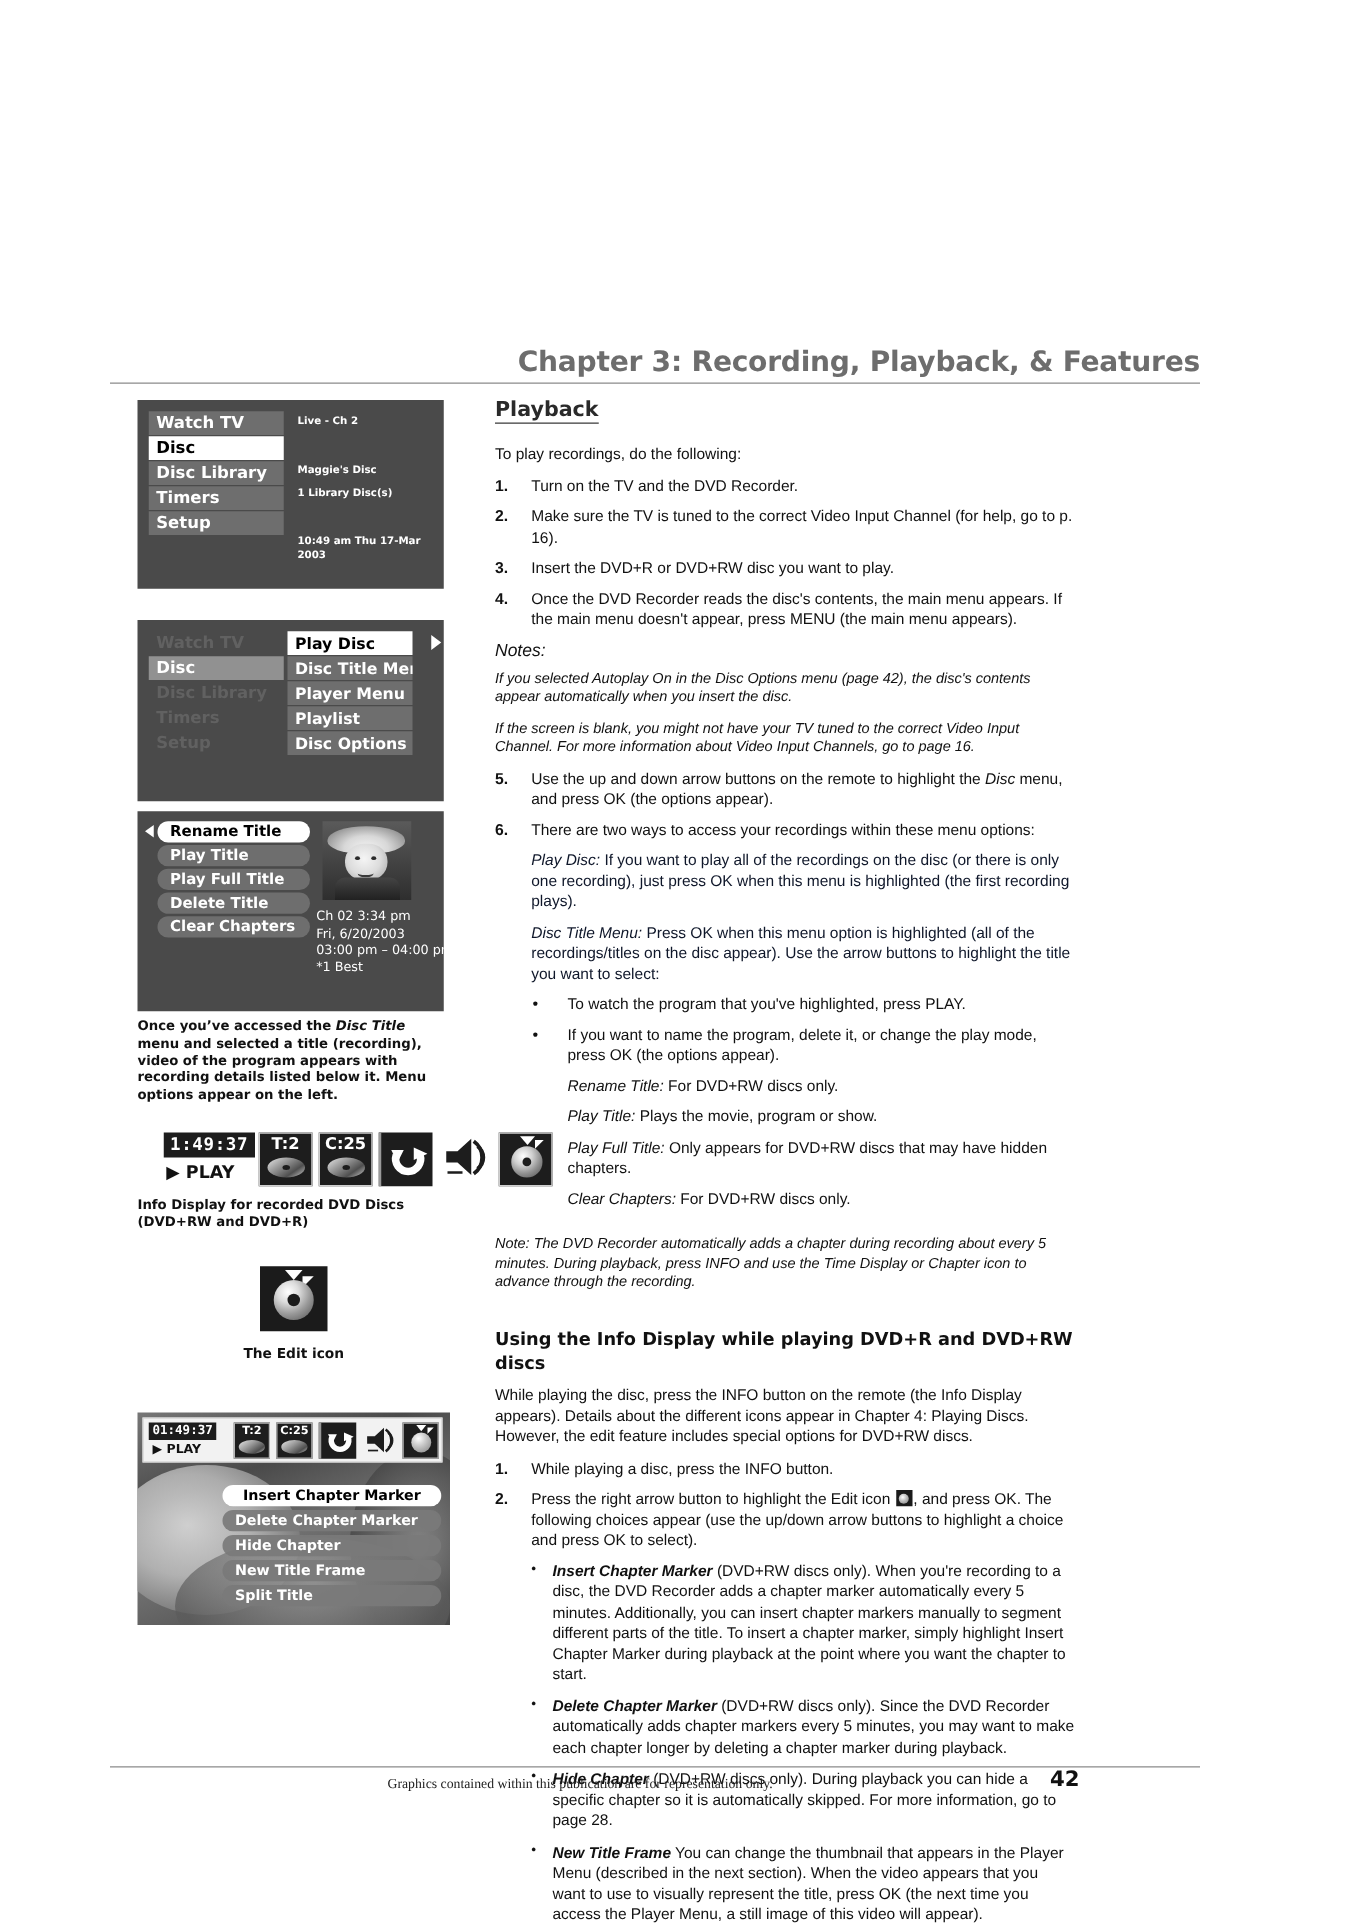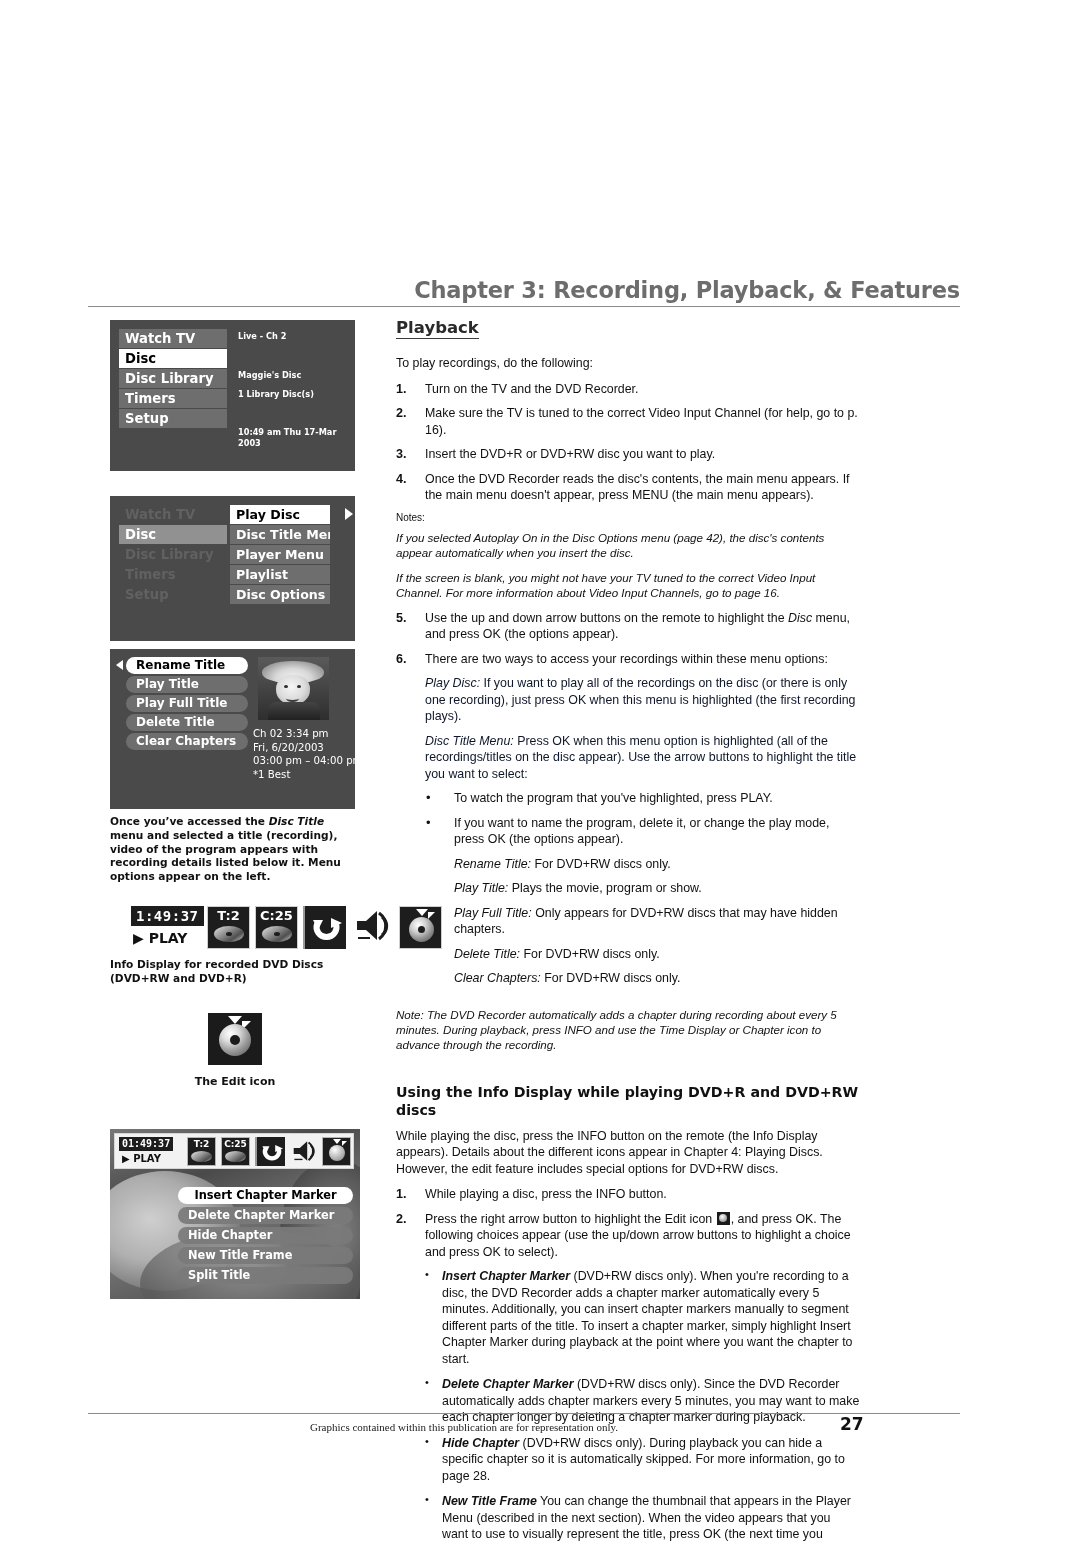--- a/index.html
+++ b/index.html
@@ -139,21 +139,22 @@
   .bullitem2 > .bull {
     position: absolute;
     left: 29px;
     top: -1px;
     font-size: 11px;
   }
   i, .it { font-style: italic; }
   .bi { font-weight: bold; font-style: italic; }
 
   .notes-label {
-    font-size: 10px;
+    font-style: italic;
+    font-size: 14px;
     margin: 2px 0 7px 0;
     color: #111;
   }
 
   .note-block {
     font-style: italic;
     font-size: 11.6px;
     line-height: 1.33;
     margin: 20px 0 0 0;
     color: #111;
@@ -931,23 +932,20 @@
     <div class="subpara2">
       <i>Rename Title:</i><span> For DVD+RW discs only.</span>
     </div>
     <div class="subpara2">
       <i>Play Title:</i><span> Plays the movie, program or show.</span>
     </div>
     <div class="subpara2">
       <i>Play Full Title:</i><span> Only appears for DVD+RW discs that may have hidden chapters.</span>
     </div>
     <div class="subpara2">
-      <i>Delete Title:</i><span> For DVD+RW discs only.</span>
-    </div>
-    <div class="subpara2">
       <i>Clear Chapters:</i><span> For DVD+RW discs only.</span>
     </div>
 
     <div class="note-block">Note: The DVD Recorder automatically adds a chapter during recording about every 5 minutes. During playback, press INFO and use the Time Display or Chapter icon to advance through the recording.</div>
 
     <div class="h3" style="margin-top:30px;">Using the Info Display while playing DVD+R and DVD+RW discs</div>
 
     <div class="para">While playing the disc, press the INFO button on the remote (the Info Display appears). Details about the different icons appear in Chapter 4: Playing Discs. However, the edit feature includes special options for DVD+RW discs.</div>
 
     <div class="numitem">
@@ -974,15 +972,15 @@
     <div class="bullitem2">
       <span class="bull">•</span>
       <span class="bi">New Title Frame</span><span> You can change the thumbnail that appears in the Player Menu (described in the next section). When the video appears that you want to use to visually represent the title, press OK (the next time you access the Player Menu, a still image of this video will appear).</span>
     </div>
     
 
   </div>
 
   <div class="footer-rule"></div>
   <div class="footer-text">Graphics contained within this publication are for representation only.</div>
-  <div class="footer-page">27</div>
+  <div class="footer-page">42</div>
 
 </div>
 
 </body></html>

